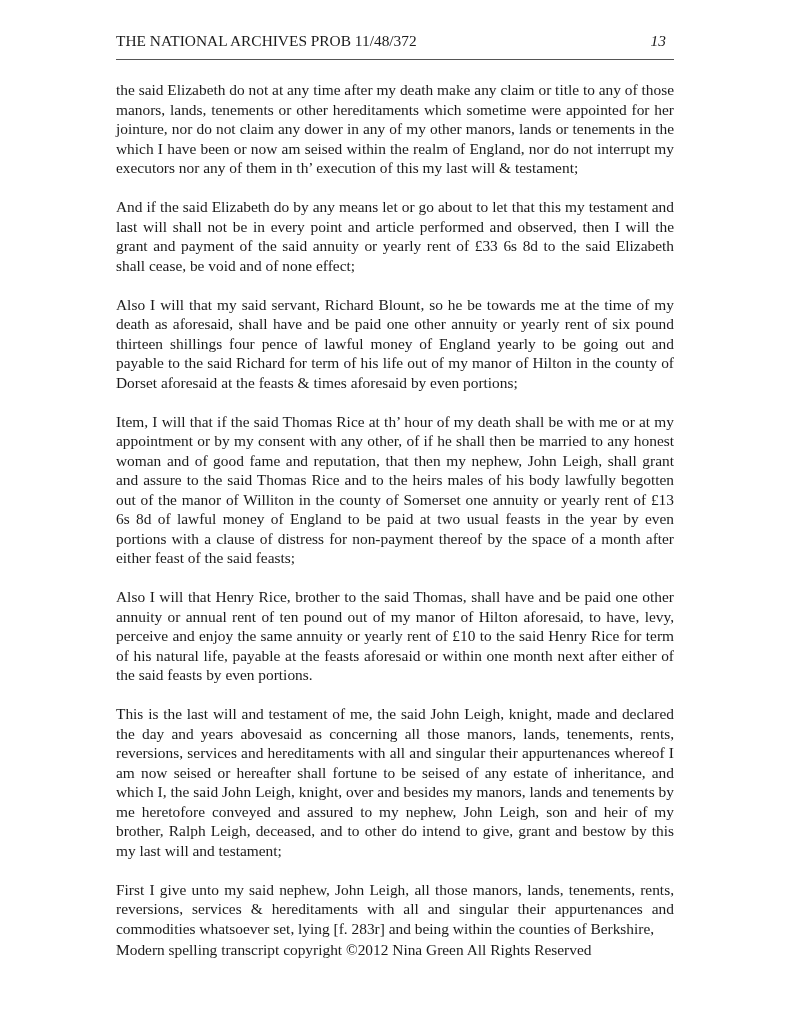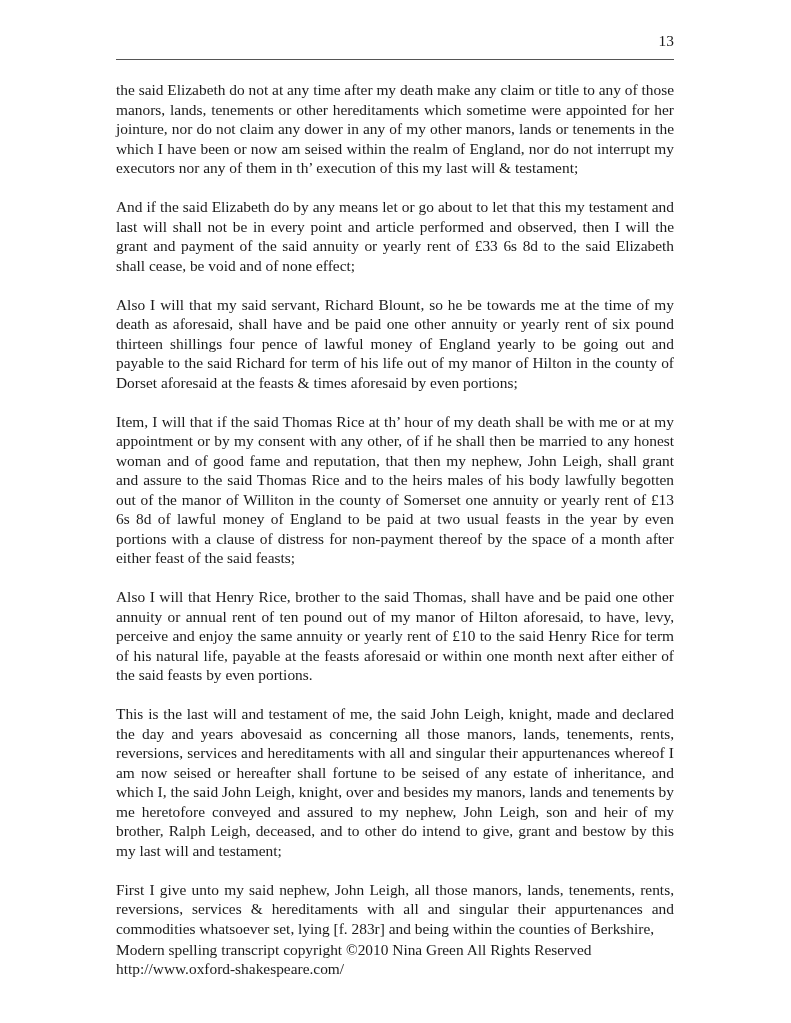--- a/index.html
+++ b/index.html
@@ -25,22 +25,23 @@
       line-height: 20px;
     }
     .header-title {
       position: absolute;
       left: 0;
       top: 0;
       white-space: nowrap;
     }
     .page-number {
       position: absolute;
-      right: 0;
+      right: 8px;
       top: 0;
+      font-style: italic;
     }
     .header-rule {
       position: absolute;
       left: 116px;
       top: 59px;
       width: 558px;
       height: 0;
       border-top: 1px solid #555;
     }
     .body-text {
@@ -67,30 +68,30 @@
     }
     .footer-line {
       display: block;
       white-space: nowrap;
     }
   </style>
 </head>
 <body>
 
 <div class="page-header">
+  <span class="header-title">THE NATIONAL ARCHIVES PROB 11/48/372</span>
   <span class="page-number">13</span>
 </div>
 <div class="header-rule"></div>
 
 <div class="body-text">
   <p class="para">the said Elizabeth do not at any time after my death make any claim or title to any of those manors, lands, tenements or other hereditaments which sometime were appointed for her jointure, nor do not claim any dower in any of my other manors, lands or tenements in the which I have been or now am seised within the realm of England, nor do not interrupt my executors nor any of them in th’ execution of this my last will &amp; testament;</p>
   <p class="para">And if the said Elizabeth do by any means let or go about to let that this my testament and last will shall not be in every point and article performed and observed, then I will the grant and payment of the said annuity or yearly rent of £33 6s 8d to the said Elizabeth shall cease, be void and of none effect;</p>
   <p class="para">Also I will that my said servant, Richard Blount, so he be towards me at the time of my death as aforesaid, shall have and be paid one other annuity or yearly rent of six pound thirteen shillings four pence of lawful money of England yearly to be going out and payable to the said Richard for term of his life out of my manor of Hilton in the county of Dorset aforesaid at the feasts &amp; times aforesaid by even portions;</p>
   <p class="para">Item, I will that if the said Thomas Rice at th’ hour of my death shall be with me or at my appointment or by my consent with any other, of if he shall then be married to any honest woman and of good fame and reputation, that then my nephew, John Leigh, shall grant and assure to the said Thomas Rice and to the heirs males of his body lawfully begotten out of the manor of Williton in the county of Somerset one annuity or yearly rent of £13 6s 8d of lawful money of England to be paid at two usual feasts in the year by even portions with a clause of distress for non-payment thereof by the space of a month after either feast of the said feasts;</p>
   <p class="para">Also I will that Henry Rice, brother to the said Thomas, shall have and be paid one other annuity or annual rent of ten pound out of my manor of Hilton aforesaid, to have, levy, perceive and enjoy the same annuity or yearly rent of £10 to the said Henry Rice for term of his natural life, payable at the feasts aforesaid or within one month next after either of the said feasts by even portions.</p>
   <p class="para gap-before">This is the last will and testament of me, the said John Leigh, knight, made and declared the day and years abovesaid as concerning all those manors, lands, tenements, rents, reversions, services and hereditaments with all and singular their appurtenances whereof I am now seised or hereafter shall fortune to be seised of any estate of inheritance, and which I, the said John Leigh, knight, over and besides my manors, lands and tenements by me heretofore conveyed and assured to my nephew, John Leigh, son and heir of my brother, Ralph Leigh, deceased, and to other do intend to give, grant and bestow by this my last will and testament;</p>
   <p class="para">First I give unto my said nephew, John Leigh, all those manors, lands, tenements, rents, reversions, services &amp; hereditaments with all and singular their appurtenances and commodities whatsoever set, lying [f. 283r] and being within the counties of Berkshire,</p>
 </div>
 
 <div class="page-footer">
-  <span class="footer-line">Modern spelling transcript copyright ©2010 Nina Green All Rights Reserved</span>
-  <span class="footer-line">http://www.oxford-shakespeare.com/</span>
+  <span class="footer-line">Modern spelling transcript copyright ©2012 Nina Green All Rights Reserved</span>
 </div>
 
 </body></html>

